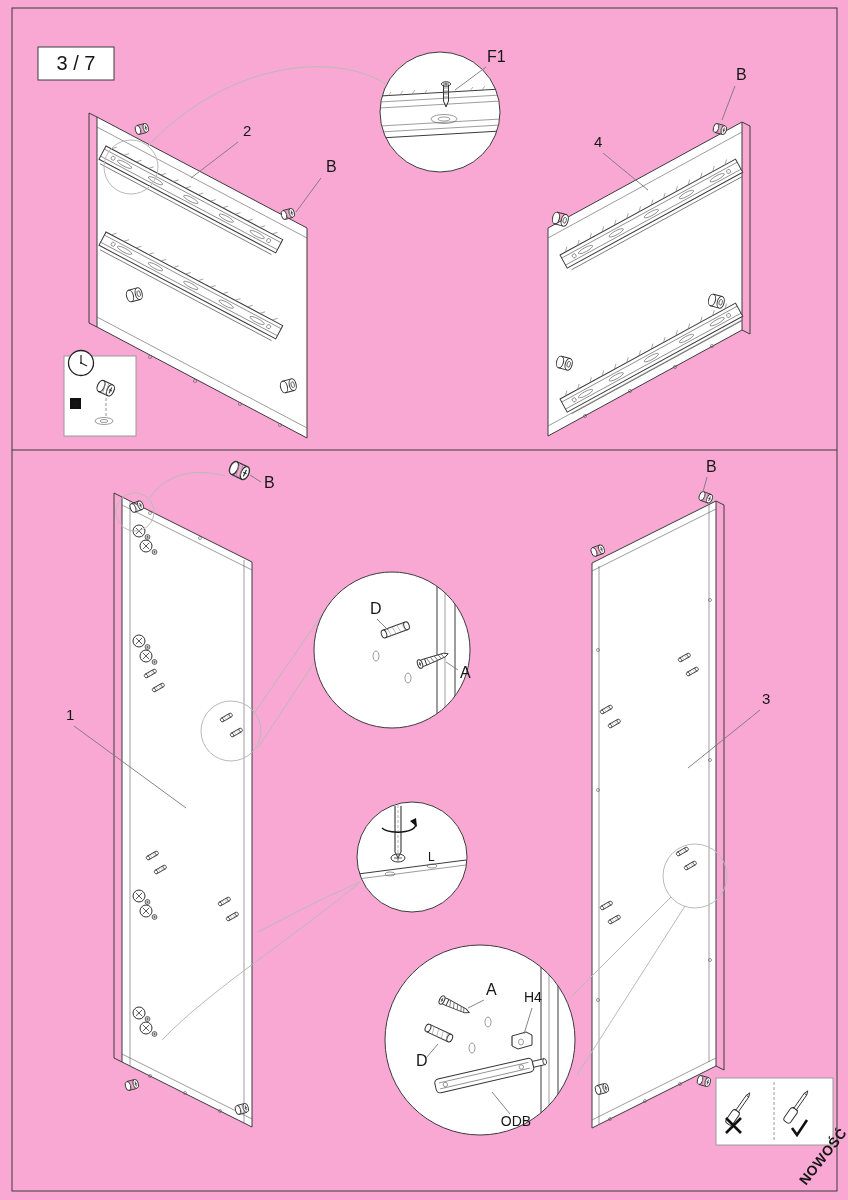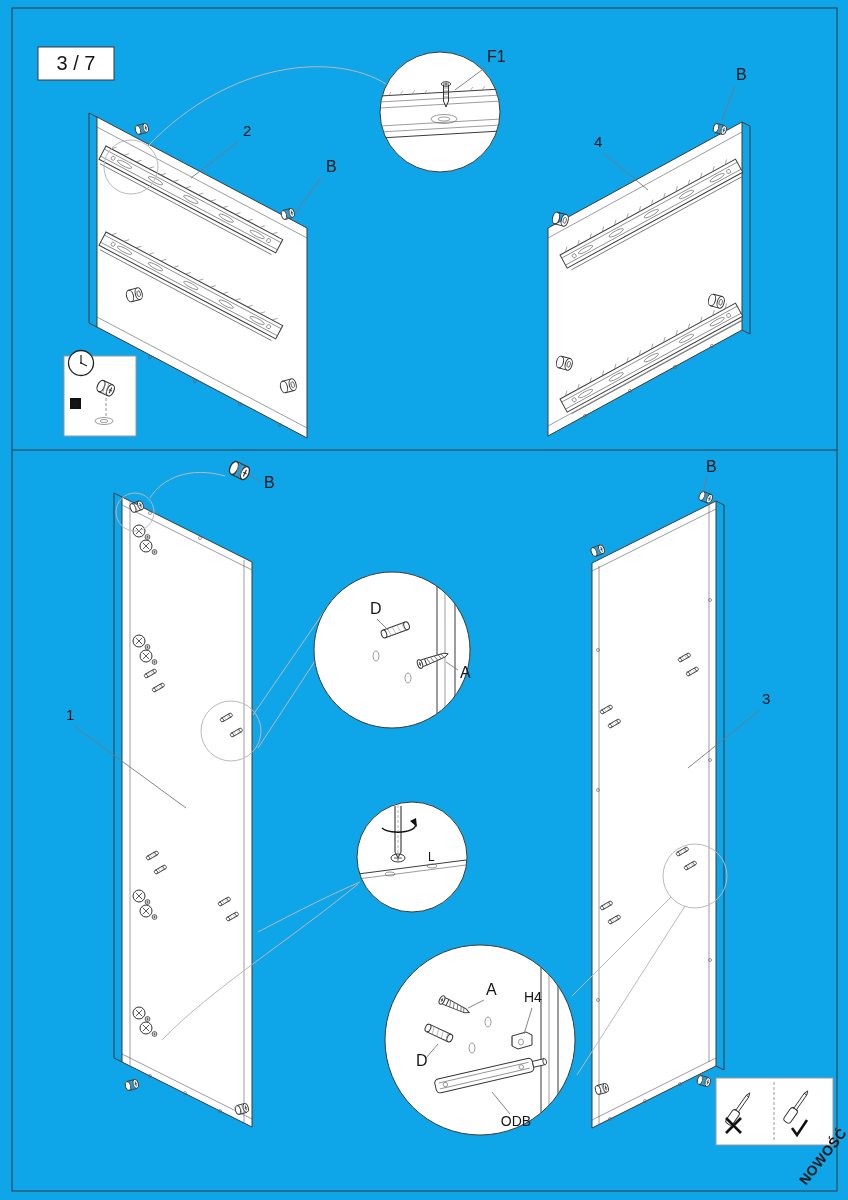--- a/index.html
+++ b/index.html
@@ -1,16 +1,16 @@
 <!DOCTYPE html>
 <html><head>
 <meta charset="utf-8">
 <style>
   html,body{margin:0;padding:0;background:#ffffff}
-  .sheet{position:relative;width:848px;height:1200px;background:#0ea5e9;overflow:hidden}
+  .sheet{position:relative;width:848px;height:1200px;background:#f9a8d4;overflow:hidden}
   svg{display:block}
   .ln{fill:none;stroke:#3b3b3b;stroke-width:1}
   .lnf{fill:#ffffff;stroke:#3b3b3b;stroke-width:1}
   .thin{fill:none;stroke:#5a5a5a;stroke-width:0.6}
   .lt{fill:none;stroke:#b9b9b9;stroke-width:1}
   .ld{fill:none;stroke:#787878;stroke-width:0.9}
   .dash{stroke-dasharray:3 2}
   text{font-family:"Liberation Sans",sans-serif;fill:#161616}
   .lbl{font-size:16px}
   .num{font-size:15px}

